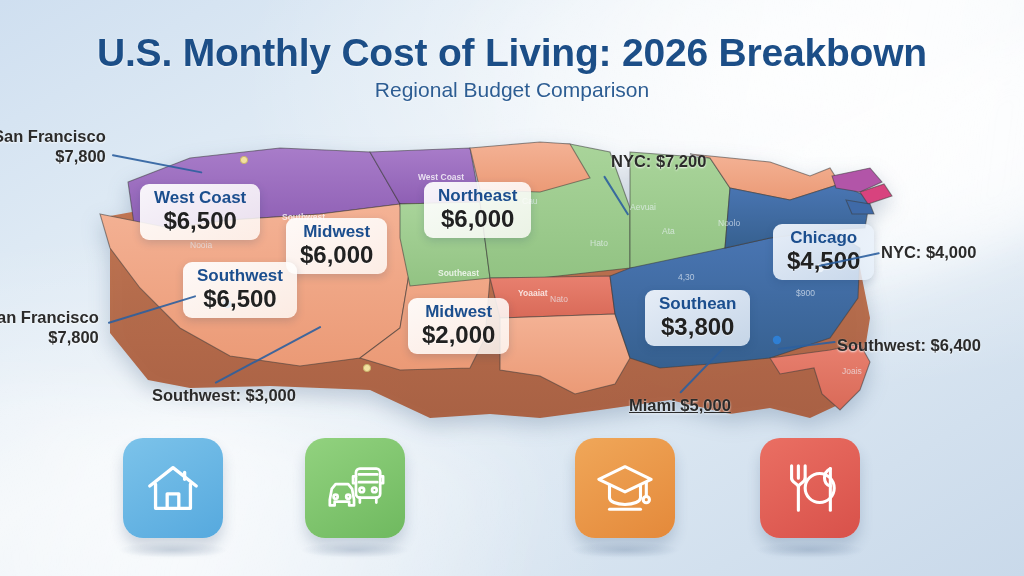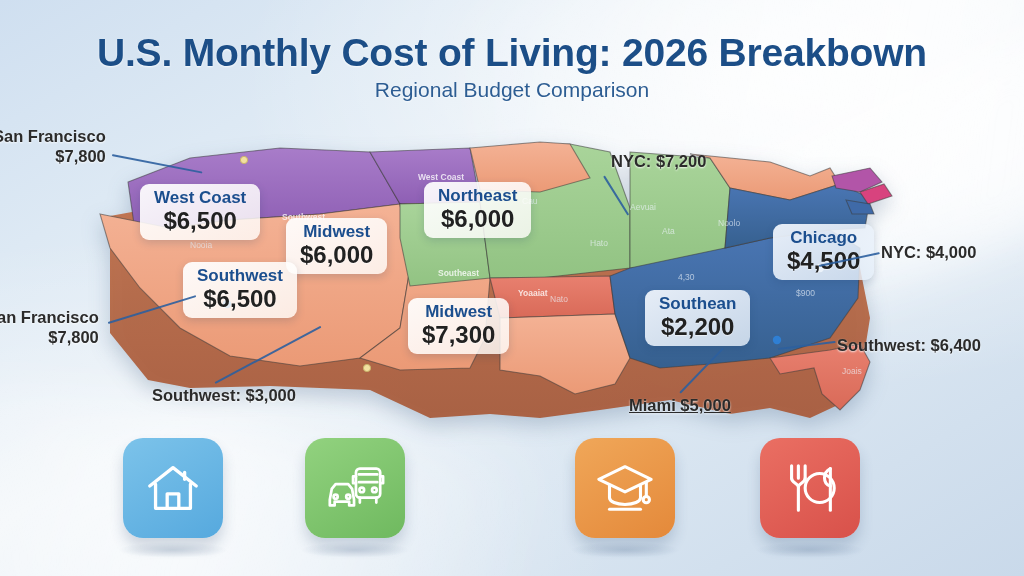--- a/index.html
+++ b/index.html
@@ -194,31 +194,31 @@
   <div class="c-val">$6,000</div>
 </div>
 
 <div class="callout" style="left:183px; top:262px;">
   <div class="c-name">Southwest</div>
   <div class="c-val">$6,500</div>
 </div>
 
 <div class="callout" style="left:408px; top:298px;">
   <div class="c-name">Midwest</div>
-  <div class="c-val">$7,300</div>
+  <div class="c-val">$2,000</div>
 </div>
 
 <div class="callout cool" style="left:741px; top:224px;margin-left:32px;">
   <div class="c-name">Chicago</div>
   <div class="c-val">$4,500</div>
 </div>
 
 <div class="callout cool" style="left:645px; top:290px;">
   <div class="c-name">Southean</div>
-  <div class="c-val">$2,200</div>
+  <div class="c-val">$3,800</div>
 </div>
 
 <div class="anno two-line" style="left:-7px; top:126px;">
   <span>San Francisco</span>
   <span class="l2">$7,800</span>
 </div>
 <div class="leader" style="left:112px; top:154px; width:92px; transform:rotate(11deg);"></div>
 
 <div class="anno two-line" style="left:-14px; top:307px;">
   <span>San Francisco</span>

